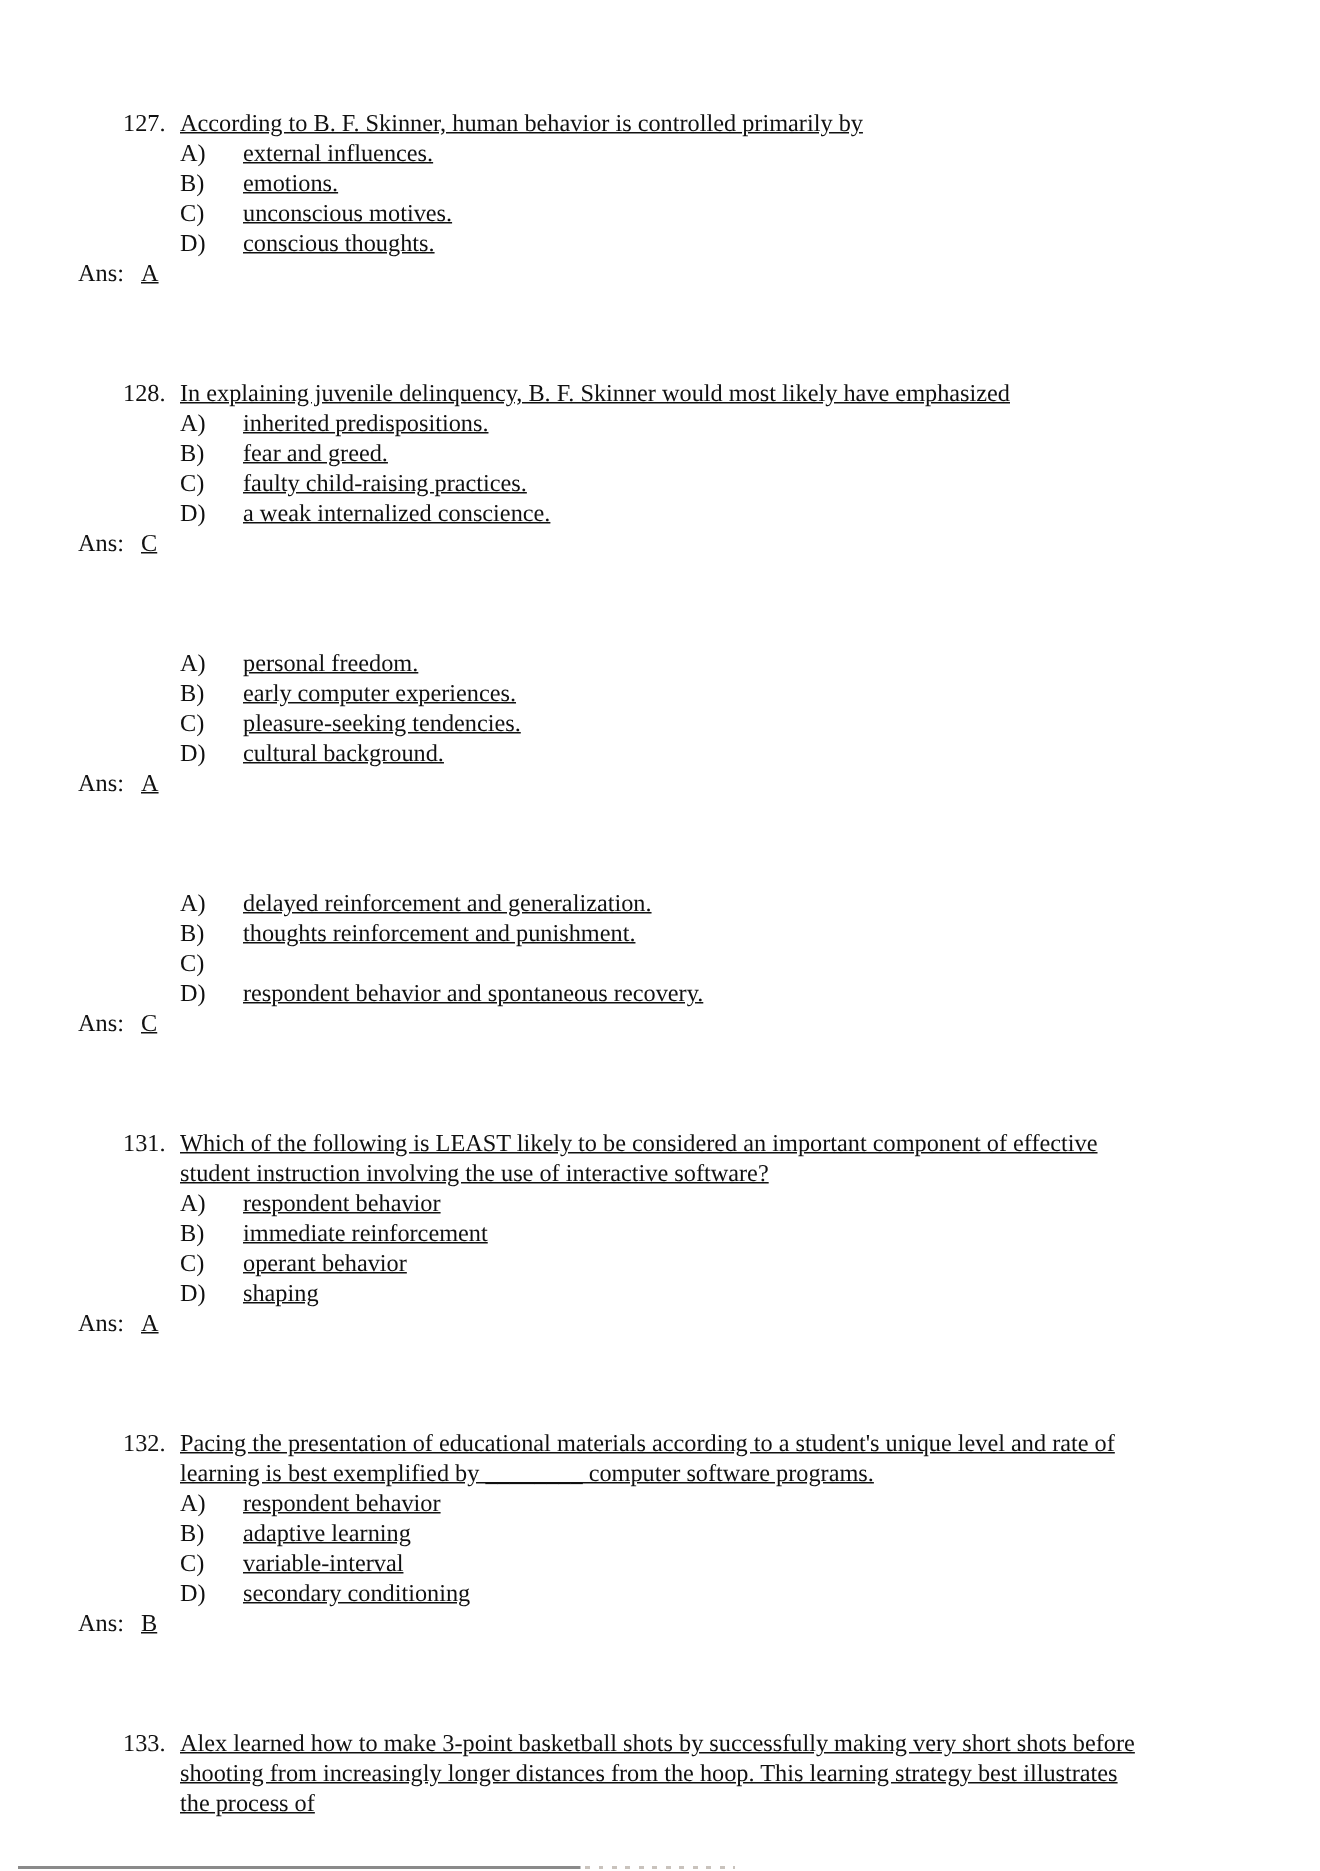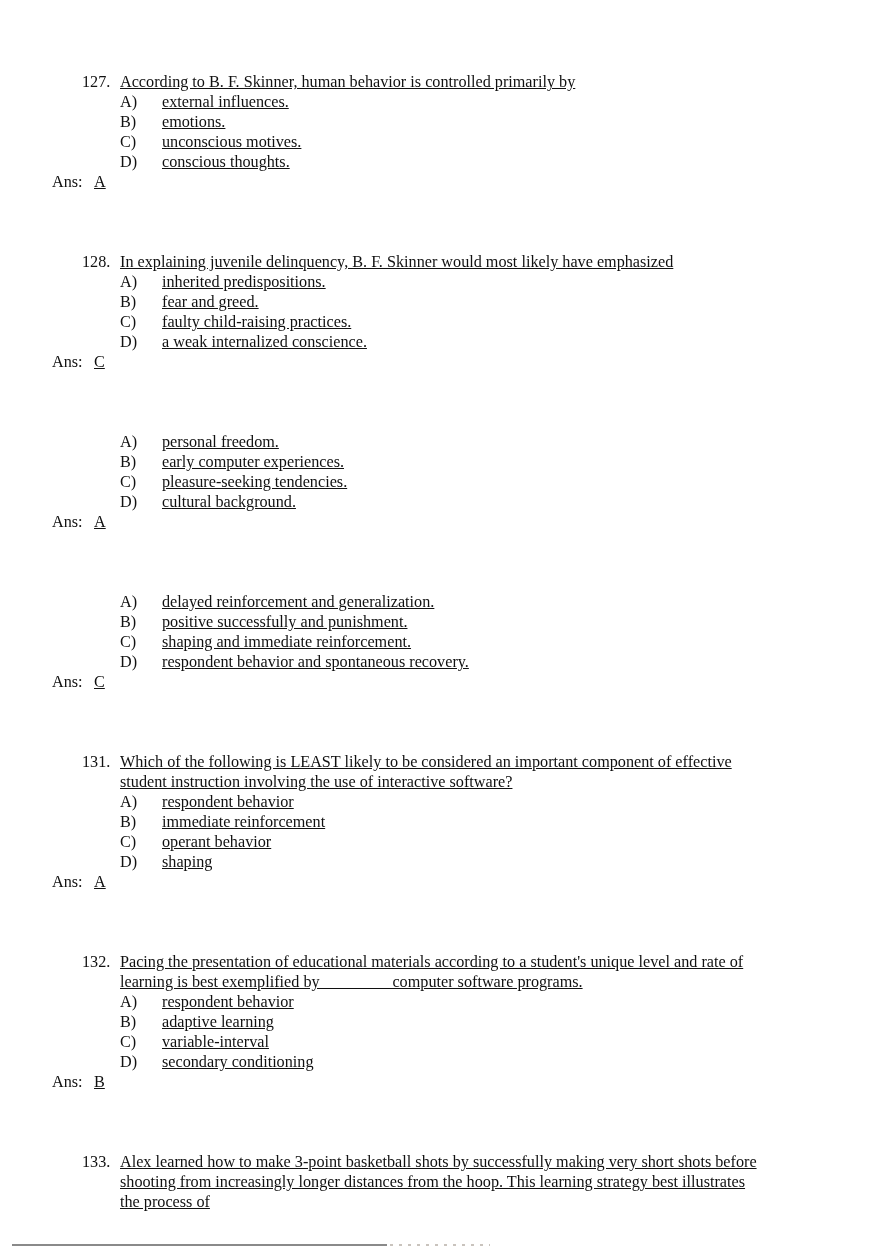--- a/index.html
+++ b/index.html
@@ -56,22 +56,22 @@
   <div class="q">
     <div class="opt"><span class="opt-letter">A)</span><span>personal freedom.</span></div>
     <div class="opt"><span class="opt-letter">B)</span><span>early computer experiences.</span></div>
     <div class="opt"><span class="opt-letter">C)</span><span>pleasure-seeking tendencies.</span></div>
     <div class="opt"><span class="opt-letter">D)</span><span>cultural background.</span></div>
     <div class="ans"><span class="ans-label">Ans:</span><span>A</span></div>
   </div>
 
   <div class="q">
     <div class="opt"><span class="opt-letter">A)</span><span>delayed reinforcement and generalization.</span></div>
-    <div class="opt"><span class="opt-letter">B)</span><span>positive successfully and punishment.</span></div>
-    <div class="opt"><span class="opt-letter">C)</span><span>shaping and immediate reinforcement.</span></div>
+    <div class="opt"><span class="opt-letter">B)</span><span>thoughts reinforcement and punishment.</span></div>
+    <div class="opt"><span class="opt-letter">C)</span></div>
     <div class="opt"><span class="opt-letter">D)</span><span>respondent behavior and spontaneous recovery.</span></div>
     <div class="ans"><span class="ans-label">Ans:</span><span>C</span></div>
   </div>
 
   <div class="q">
     <div class="q-head">
       <span class="q-num">131.</span>
       <span>Which of the following is LEAST likely to be considered an important component of effective student instruction involving the use of interactive software?</span>
     </div>
     <div class="opt"><span class="opt-letter">A)</span><span>respondent behavior</span></div>

